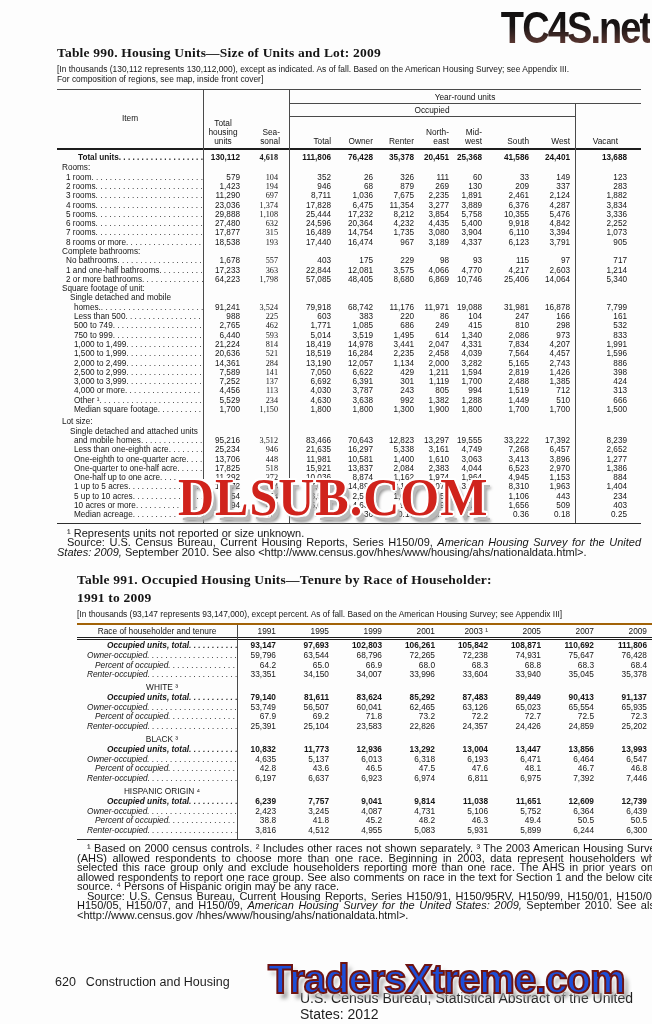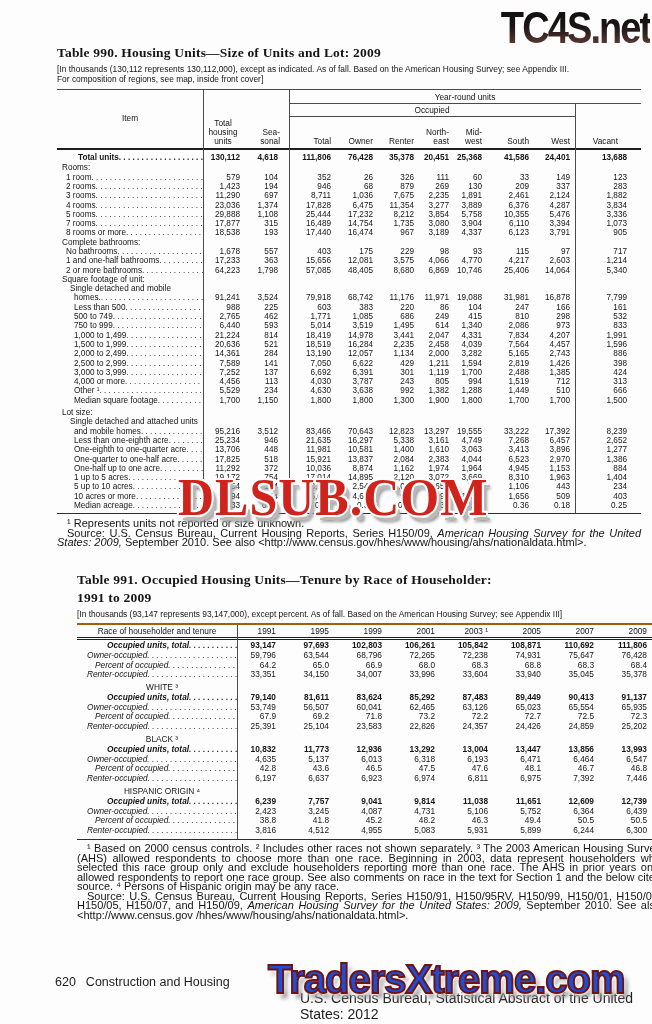--- a/index.html
+++ b/index.html
@@ -48,21 +48,21 @@
   .r990.gap { margin-top:3px; }
   .bold { font-weight:bold; }
   .stub { width:146px; display:flex; overflow:hidden; }
   .r991 .stub { width:160px;font-style:italic; }
   .lbl { white-space:nowrap; }
   .ind0 { padding-left:5px; } .ind1 { padding-left:9px; } .ind2 { padding-left:13px; }
   .ind3 { padding-left:17px; } .ind4 { padding-left:21px; }
   .dots { flex:1; overflow:hidden; white-space:nowrap; color:#2a2a2a; }
   .dots::before { content:" . . . . . . . . . . . . . . . . . . . . . . . . . . . . . . . . . . . . ."; }
   .cell { text-align:right; }
-  .c0 { width:40px; padding-right:3px; }  .c1 { width:46px; padding-right:11px; }
+  .c0 { width:40px; padding-right:3px; }  .c1 { width:46px; padding-right:11px;font-family:Liberation Serif, serif; }
   .c2 { width:44px; padding-right:2px; }  .c3 { width:42px; padding-right:2px; }
   .c4 { width:41px; padding-right:2px; }  .c5 { width:35px; padding-right:2px; }
   .c6 { width:33px; padding-right:2px; }  .c7 { width:47px; padding-right:2px; }
   .c8 { width:41px; padding-right:2px; }  .c9 { width:69px; padding-right:14px; }
   #blk990 .fnblock { margin-top:5px; }
 
   
   #blk991 { position:absolute; left:57px; top:571px; width:584px;margin-left:20px; }
   .t991 { position:relative; margin-top:3px; border-top:2px solid #a16207;
           border-bottom:1px solid #2d2d2d; }
@@ -234,20 +234,36 @@
             <span class="cell c3">17,232</span>
             <span class="cell c4">8,212</span>
             <span class="cell c5">3,854</span>
             <span class="cell c6">5,758</span>
             <span class="cell c7">10,355</span>
             <span class="cell c8">5,476</span>
             <span class="cell c9">3,336</span>
           </div>
           <div class="r990 k-data">
             <span class="stub">
+              <span class="lbl ind1">6 rooms</span>
+              <span class="dots"></span>
+            </span>
+            <span class="cell c0">27,480</span>
+            <span class="cell c1">632</span>
+            <span class="cell c2">24,596</span>
+            <span class="cell c3">20,364</span>
+            <span class="cell c4">4,232</span>
+            <span class="cell c5">4,435</span>
+            <span class="cell c6">5,400</span>
+            <span class="cell c7">9,918</span>
+            <span class="cell c8">4,842</span>
+            <span class="cell c9">2,252</span>
+          </div>
+          <div class="r990 k-data">
+            <span class="stub">
               <span class="lbl ind1">7 rooms</span>
               <span class="dots"></span>
             </span>
             <span class="cell c0">17,877</span>
             <span class="cell c1">315</span>
             <span class="cell c2">16,489</span>
             <span class="cell c3">14,754</span>
             <span class="cell c4">1,735</span>
             <span class="cell c5">3,080</span>
             <span class="cell c6">3,904</span>
@@ -292,21 +308,21 @@
             <span class="cell c8">97</span>
             <span class="cell c9">717</span>
           </div>
           <div class="r990 k-data">
             <span class="stub">
               <span class="lbl ind1">1 and one-half bathrooms</span>
               <span class="dots"></span>
             </span>
             <span class="cell c0">17,233</span>
             <span class="cell c1">363</span>
-            <span class="cell c2">15,656</span>
+            <span class="cell c2">22,844</span>
             <span class="cell c3">12,081</span>
             <span class="cell c4">3,575</span>
             <span class="cell c5">4,066</span>
             <span class="cell c6">4,770</span>
             <span class="cell c7">4,217</span>
             <span class="cell c8">2,603</span>
             <span class="cell c9">1,214</span>
           </div>
           <div class="r990 k-data">
             <span class="stub">

